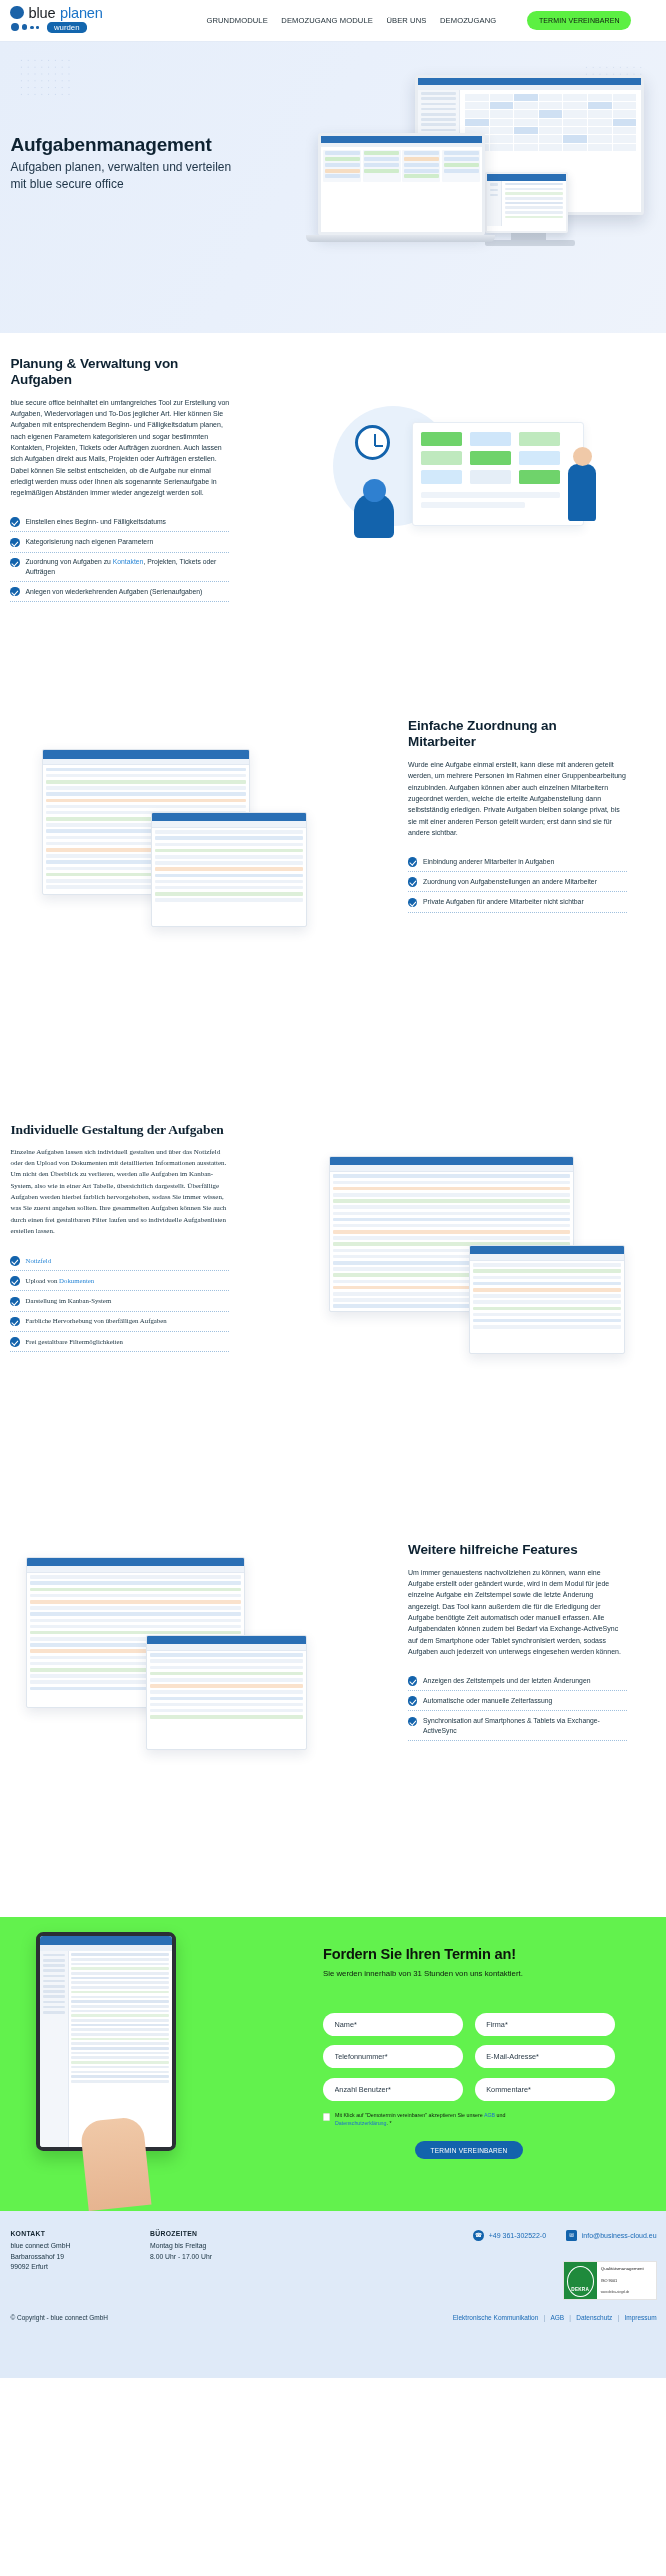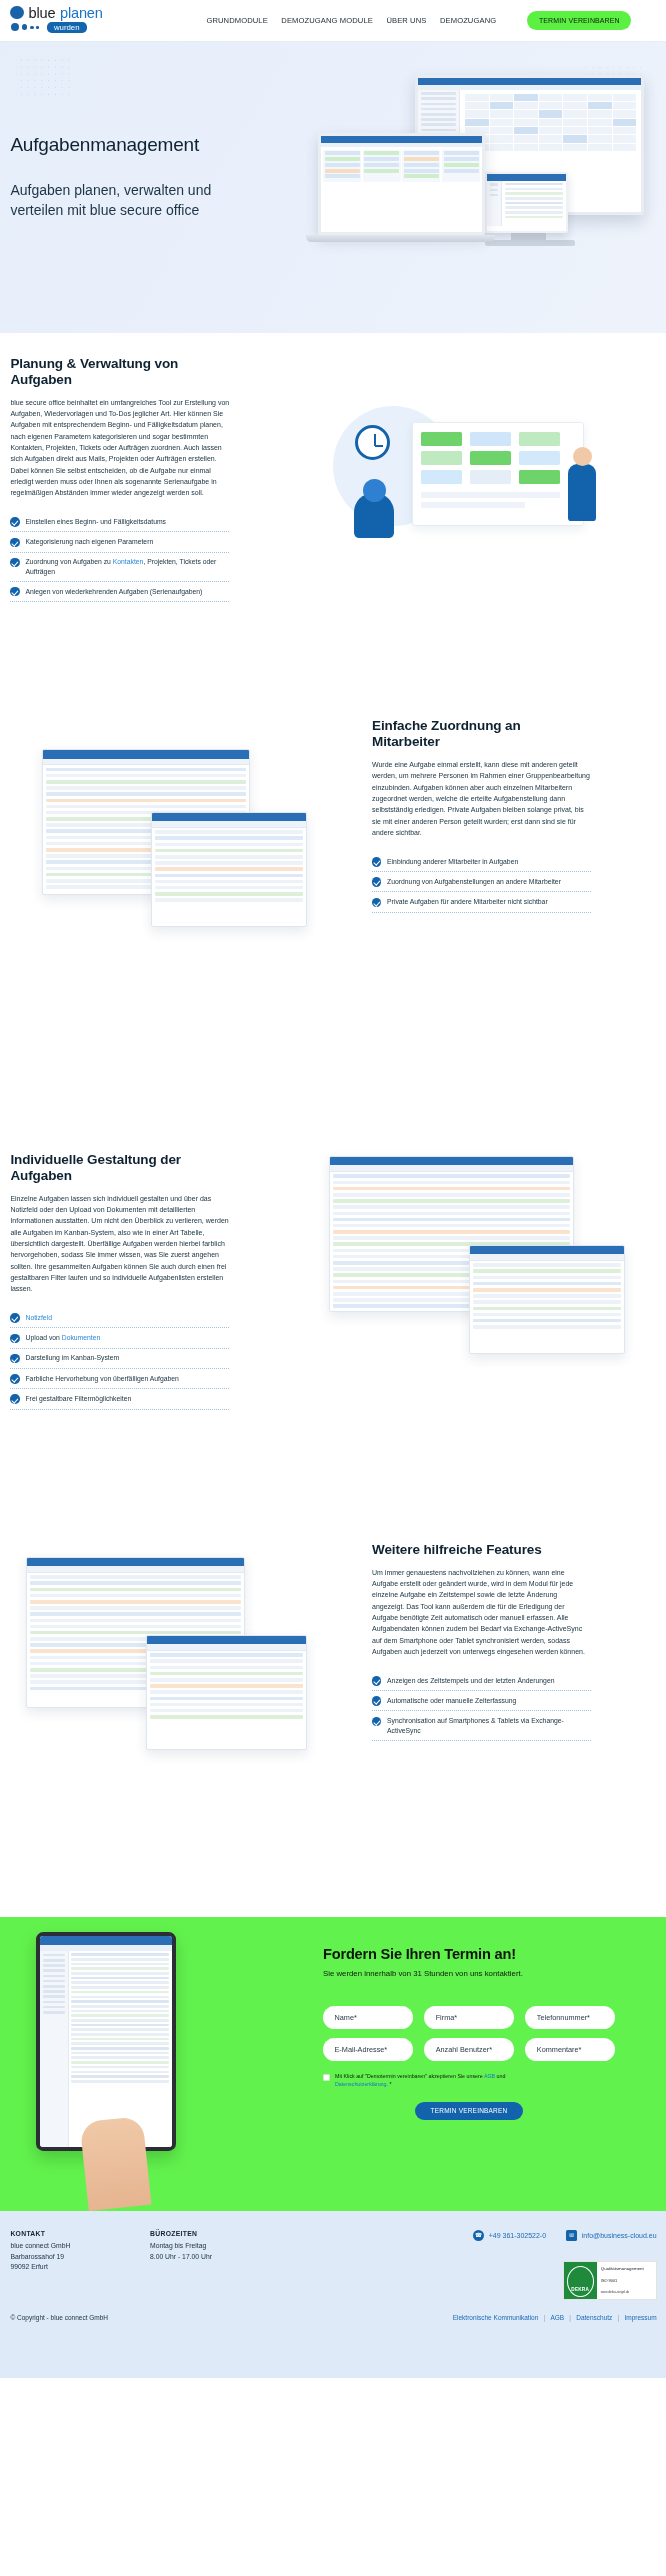--- a/index.html
+++ b/index.html
@@ -90,25 +90,25 @@
   }
   .hero-dots-tr {
     position: absolute; right: 21px; top: 23px;
     width: 63px; height: 47px;
     background-image: radial-gradient(#c9d6ec 0.8px, transparent 0.9px);
     background-size: 6.8px 6.8px;
     opacity: .7;
   }
   .hero-text { position: absolute; left: 10.4px; top: 94px; width: 224px; }
   .hero-title {
-    font-size: 19px; font-weight: normal; color: #0e2231;
+    font-size: 19px; font-weight: bold; color: #0e2231;
     letter-spacing: -0.2px; line-height: 1.1;
   }
   .hero-sub {
-    margin-top: 24px; font-size: 14px; color: #1d3346; line-height: 1.45;
+    margin-top: 3px; font-size: 12px; color: #1d3346; line-height: 1.45;
   }
 
   
   .hero-devices { position: absolute; left: 313px; top: 29px; width: 354px; height: 219px; }
   .monitor {
     position: absolute; left: 102px; top: 5.2px; width: 229px; height: 140px;
     background: #ffffff; border-radius: 3.1px;
     border: 3.6px solid #e9edf2; box-shadow: 0 6.3px 15.6px rgba(20,40,70,.16);
     overflow: hidden;
   }
@@ -151,21 +151,21 @@
   .app-cal i.acc { background: #cfe0f3; }
   .kanban { display: grid; grid-template-columns: repeat(4,1fr); gap: 1.6px; padding: 2.1px; }
   .kanban .col { background: #f4f7fb; border-radius: 1px; padding: 1.6px; }
   .kanban .card { height: 4.2px; background: #d7e5f5; border-radius: 1px; margin-bottom: 1.6px; }
   .kanban .card.gr { background: #cfeccb; }
   .kanban .card.or { background: #f6ddc2; }
 
   
   .section { position: relative; width: 639px; }
   .col-left  { position: absolute; left: 10.4px;  width: 219px; }
-  .col-right { position: absolute; left: 372px; width: 219px; }
+  .col-right { position: absolute; left: 408px; width: 219px; }
   .sec-title {
     font-size: 13.5px; font-weight: bold; color: #0e2231;
     line-height: 1.18; letter-spacing: -0.1px;
   }
   .sec-body {
     margin-top: 8.9px; font-size: 7px; line-height: 1.62; color: #17303f;
   }
   .feature-list { margin-top: 13.5px; list-style: none; }
   .feature-item {
     display: flex; align-items: flex-start; gap: 5.7px;
@@ -224,21 +224,21 @@
     box-shadow: 0 7.3px 15.6px rgba(0,60,0,.22); overflow: hidden;
   }
   .cta-arm {
     position: absolute; left: 63px; top: 193px; width: 63px; height: 89px;
     background: linear-gradient(#f0c9a8,#e6b490); border-radius: 21px 21px 0 0;
     transform: rotate(-6deg);
   }
   .cta-right { position: absolute; left: 323px; top: 29px; width: 292px; }
   .cta-title { font-size: 14.6px; font-weight: bold; color: #0c160c; letter-spacing: -0.2px; }
   .cta-sub { margin-top: 5.7px; font-size: 7.8px; color: #0d1a0d; line-height: 1.45; }
-  .cta-form { margin-top: 27px; display: grid; grid-template-columns: 1fr 1fr 1fr; gap: 9.4px 11.5px; }
+  .cta-form { margin-top: 34px; display: grid; grid-template-columns: 1fr 1fr; gap: 9.4px 11.5px; }
   .cta-input {
     background: #ffffff; border: none; border-radius: 12.5px;
     height: 23px; padding: 0 11.5px;
     font-size: 7.3px; color: #1a2b38;
     font-family: "Liberation Sans", sans-serif;
     outline: none; width: 100%;
   }
   .cta-input::placeholder { color: #2b3b48; opacity: 1; }
   .cta-consent { margin-top: 11.5px; display: flex; align-items: flex-start; gap: 4.7px; }
   .cta-checkbox {
@@ -583,21 +583,21 @@
         <div class="rw"></div>
           <div class="rw"></div>
           <div class="rw g"></div>
           <div class="rw"></div>
       </div>
     </div>
   </div>
 </section>
 
 <section class="section" style="height:417px;">
-  <div class="col-left" style="top:48px;">
+  <div class="col-left" style="top:18px;font-family:Liberation Serif, serif;">
     <h2 class="sec-title">Individuelle Gestaltung der Aufgaben</h2>
     <p class="sec-body">Einzelne Aufgaben lassen sich individuell gestalten und über das Notizfeld oder den Upload von Dokumenten mit detaillierten Informationen ausstatten. Um nicht den Überblick zu verlieren, werden alle Aufgaben im Kanban-System, also wie in einer Art Tabelle, übersichtlich dargestellt. Überfällige Aufgaben werden hierbei farblich hervorgehoben, sodass Sie immer wissen, was Sie zuerst angehen sollten. Ihre gesammelten Aufgaben können Sie auch durch einen frei gestaltbaren Filter laufen und so individuelle Aufgabenlisten erstellen lassen.</p>
     <ul class="feature-list">
       <li class="feature-item">
         <span class="check-icon"></span>
         <a class="lnk">Notizfeld</a>
       </li>
       <li class="feature-item">
         <span class="check-icon"></span>
         <span>Upload von <a class="lnk">Dokumenten</a></span>

